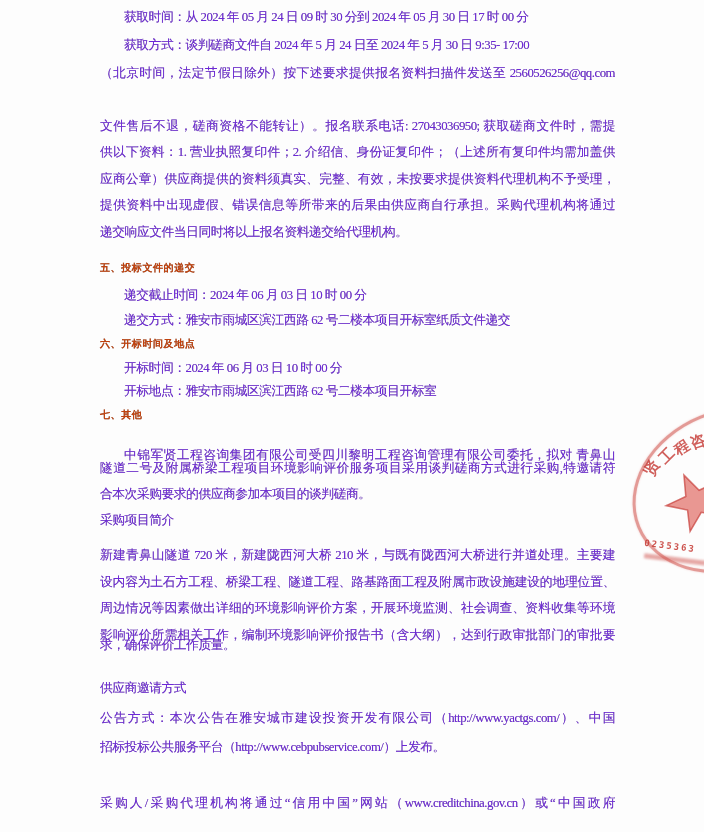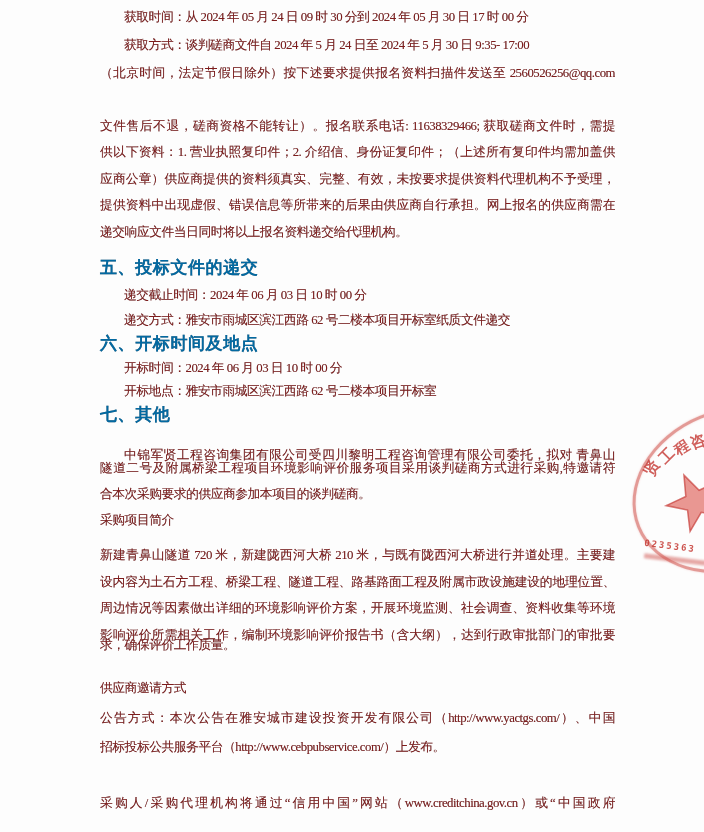--- a/index.html
+++ b/index.html
@@ -5,34 +5,34 @@
   * { margin: 0; padding: 0; box-sizing: border-box; }
   html, body { width: 704px; height: 832px; overflow: hidden; background: #ffffff; }
   #page {
     position: relative; width: 704px; height: 832px;
     background: #fdfdfd; overflow: hidden;
     font-family: "Liberation Serif", "DejaVu Serif", serif;
   }
   .ln {
     position: absolute; left: 100px; height: 26px;
     font: 12.8px/26px "Liberation Serif", "DejaVu Serif", serif;
-    color: #7f1d1d; letter-spacing: -0.5px; white-space: nowrap;
+    color: #6d28d9; letter-spacing: -0.5px; white-space: nowrap;
     text-shadow: 0 0 0.5px rgba(45,45,45,0.45);
   }
   .ind { left: 124px; }
   .fill {
     white-space: normal; overflow: hidden;
     text-align: justify; text-align-last: justify;
     width: 515px;
   }
   .fill.ind { width: 491px; margin-top: 17px; }
   .hd {
     font-family: "Liberation Sans", "DejaVu Sans", sans-serif;
-    font-weight: bold; font-size: 17px; letter-spacing: 0.6px;
-    color: #0369a1; text-shadow: 0 0 0.6px rgba(25,25,25,0.5);
+    font-weight: bold; font-size: 10px; letter-spacing: 0.6px;
+    color: #c2410c; text-shadow: 0 0 0.6px rgba(25,25,25,0.5);
   }
   
   #seal { position: absolute; left: 0; top: 0; width: 704px; height: 832px; pointer-events: none; filter: blur(0.4px); }
   #seal-ring {
     position: absolute; left: 630px; top: 410px; width: 200px; height: 160px;
     border: 3px solid rgba(205,72,66,0.55); border-radius: 50%;
     transform: rotate(-22deg);
     box-shadow: 0 0 2px rgba(215,90,85,0.35), inset 0 0 2px rgba(215,90,85,0.3);
   }
   .seal-char {
@@ -53,24 +53,24 @@
   }
 </style>
 </head>
 <body>
 
 <div id="page">
 
   <div class="ln ind" style="top:4px">获取时间：从 2024 年 05 月 24 日  09 时 30 分到 2024 年 05 月 30 日  17 时 00 分</div>
   <div class="ln ind" style="top:32px">获取方式：谈判磋商文件自 2024 年 5 月 24 日至 2024 年  5 月 30 日 9:35- 17:00</div>
   <div class="ln fill" style="top:60px">（北京时间，法定节假日除外）按下述要求提供报名资料扫描件发送至 2560526256@qq.com</div>
-  <div class="ln fill" style="top:113px">文件售后不退，磋商资格不能转让）。报名联系电话: 11638329466; 获取磋商文件时，需提</div>
+  <div class="ln fill" style="top:113px">文件售后不退，磋商资格不能转让）。报名联系电话: 27043036950; 获取磋商文件时，需提</div>
   <div class="ln fill" style="top:139px">供以下资料：1. 营业执照复印件；2. 介绍信、身份证复印件；（上述所有复印件均需加盖供</div>
   <div class="ln fill" style="top:166px">应商公章）供应商提供的资料须真实、完整、有效，未按要求提供资料代理机构不予受理，</div>
-  <div class="ln fill" style="top:192px">提供资料中出现虚假、错误信息等所带来的后果由供应商自行承担。网上报名的供应商需在</div>
+  <div class="ln fill" style="top:192px">提供资料中出现虚假、错误信息等所带来的后果由供应商自行承担。采购代理机构将通过</div>
   <div class="ln" style="top:219px">递交响应文件当日同时将以上报名资料递交给代理机构。</div>
 
   <div class="ln hd" style="top:255px">五、投标文件的递交</div>
   <div class="ln ind" style="top:282px">递交截止时间：2024 年 06 月 03 日  10 时 00 分</div>
   <div class="ln ind" style="top:307px">递交方式：雅安市雨城区滨江西路 62 号二楼本项目开标室纸质文件递交</div>
 
   <div class="ln hd" style="top:331px">六、开标时间及地点</div>
   <div class="ln ind" style="top:355px">开标时间：2024 年 06 月 03 日  10 时 00 分</div>
   <div class="ln ind" style="top:378px">开标地点：雅安市雨城区滨江西路 62 号二楼本项目开标室</div>
 

